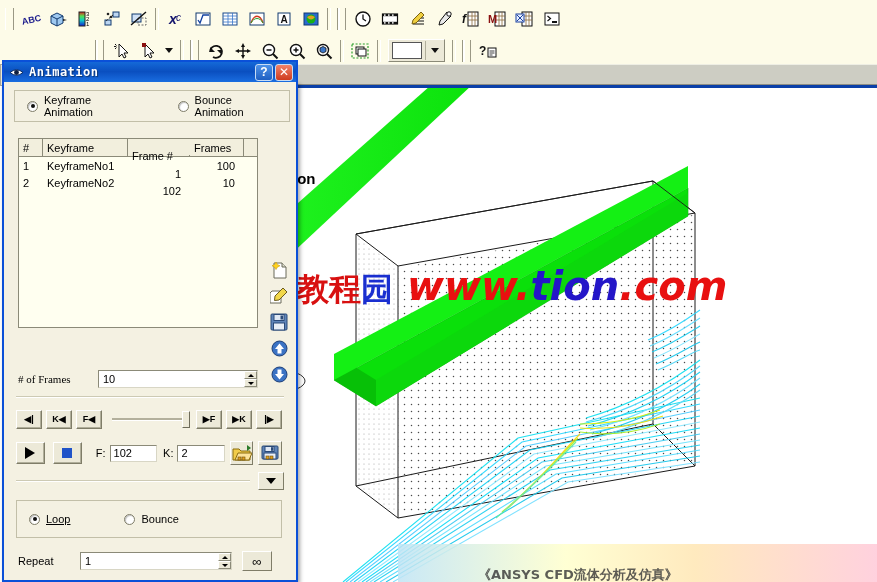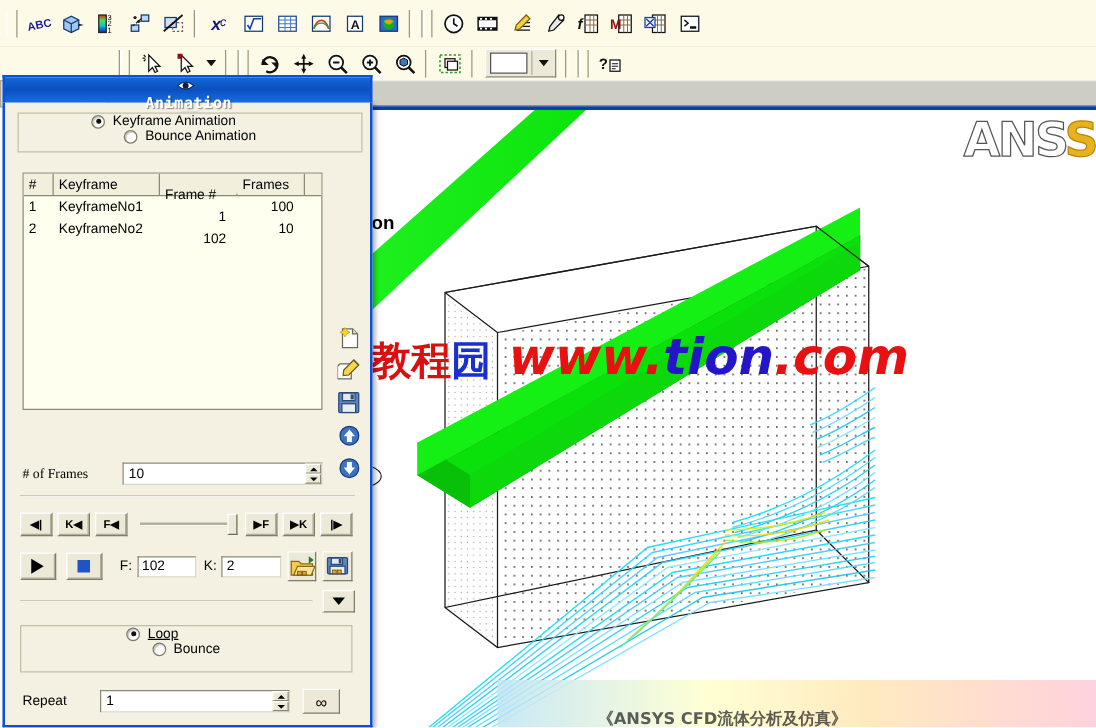--- a/index.html
+++ b/index.html
@@ -109,21 +109,21 @@
   .dlg{
     position:absolute;left:2px;top:82px;width:296px;height:500px;
     border:2px solid #0a50d8;border-top:none;box-sizing:border-box;
     background:#f4f1e2;z-index:50;
     box-shadow:2px 2px 4px rgba(0,0,0,.35);
   }
   .dlg-title{
     height:22px;background:linear-gradient(180deg,#1469d8 0%,#0a4fc0 48%,#1a6de0 100%);
     display:flex;align-items:center;padding:0 3px 0 5px;box-sizing:border-box;
     border:2px solid #0a50d8;border-bottom:none;margin:-0px -0px 0 -0px;
-    position:absolute;left:-2px;right:-2px;top:-22px;flex-direction:column;
+    position:absolute;left:-2px;right:-2px;top:-22px;
   }
   .dlg-title .eye{
     width:15px;height:13px;margin-right:5px;flex:none;
     display:flex;align-items:center;justify-content:center;
   }
   .dlg-title .ttext{
     color:#fff;font-weight:bold;font-size:12px;flex:1;
     font-family:"DejaVu Sans Mono","Liberation Mono",monospace;
     text-shadow:1px 1px 1px rgba(0,0,0,.45);
     letter-spacing:.5px;
@@ -132,21 +132,21 @@
     width:18px;height:17px;margin-left:2px;border:1px solid #c7dcf5;border-radius:3px;
     display:flex;align-items:center;justify-content:center;
     font-size:12px;font-weight:bold;color:#fff;box-sizing:border-box;cursor:default;
   }
   .tbtn.help{background:linear-gradient(180deg,#4e93e8,#1f5fc2);}
   .tbtn.close{background:linear-gradient(180deg,#f0836a,#cf3b1e);}
 
   .dlg-body{position:absolute;inset:0;padding:6px 7px;box-sizing:border-box;}
 
   .panel{
-    background:#f4f1e2;border:1px solid #c2bfa8;box-sizing:border-box;flex-direction:column;
+    background:#f4f1e2;border:1px solid #c2bfa8;box-sizing:border-box;
   }
   .radio-row{
     display:flex;align-items:center;height:30px;padding:0 12px;box-sizing:border-box;
   }
   .radio{display:flex;align-items:center;margin-right:42px;}
   .rad-circle{
     width:11px;height:11px;border-radius:50%;box-sizing:border-box;
     border:1px solid #7f7d68;background:#fff;margin-right:6px;
     box-shadow:inset 1px 1px 1px rgba(0,0,0,.25);
     display:flex;align-items:center;justify-content:center;flex:none;
@@ -523,21 +523,20 @@
   </div>
 
   <div class="viewbar">
     <span class="vlabel">View 1</span>
     <span class="caret"></span>
   </div>
   <div class="viewbar-underline"></div>
 
   <div class="viewport">
 
-    <div class="ansys-logo"><span>ANS</span><span class="gold">S</span></div>
 
     <div class="ghost-bar"></div>
     <div class="ghost-text">tion</div>
 
     <svg width="789" height="494" viewBox="0 0 789 494" style="position:absolute;left:0;top:0;">
       <defs>
         <linearGradient id="jetg" x1="0" y1="0" x2="0" y2="1">
           <stop offset="0" stop-color="#ffd24a"></stop>
           <stop offset="0.35" stop-color="#ff9b10"></stop>
           <stop offset="0.75" stop-color="#ff6a00"></stop>

